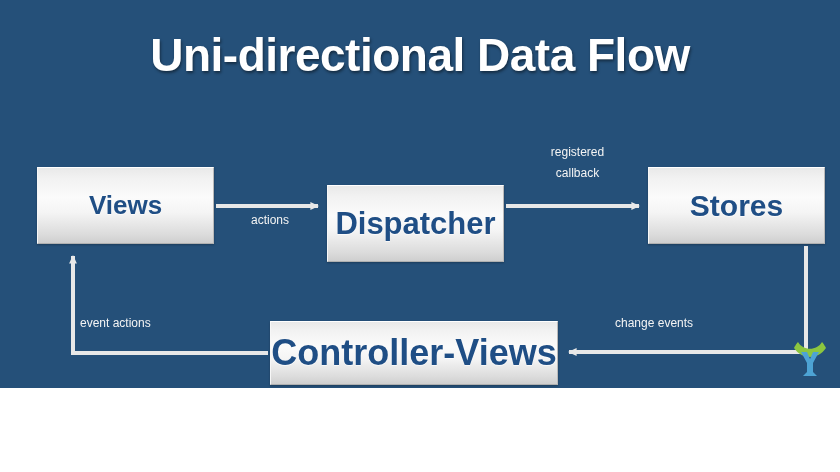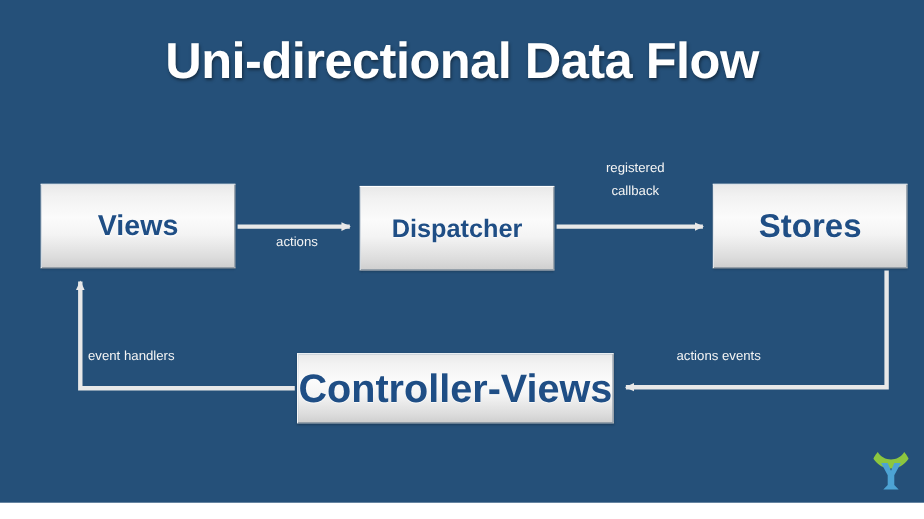--- a/index.html
+++ b/index.html
@@ -8,21 +8,21 @@
   }
   body {
     width: 840px;
     height: 472px;
     overflow: hidden;
     font-family: "Liberation Sans", sans-serif;
   }
   #slide {
     position: relative;
     width: 840px;
-    height: 457px;
+    height: 388px;
     background: #255079;
     overflow: hidden;
   }
 
   
   #title {
     position: absolute;
     left: 0;
     top: 28px;
     width: 840px;
@@ -53,21 +53,21 @@
     color: #1f4e85;
     font-weight: bold;
     display: flex;
     align-items: center;
     justify-content: center;
     text-shadow: 0 1px 0 rgba(255,255,255,0.65);
     box-shadow: 0 1px 2px rgba(0,0,0,0.25);
     z-index: 4;
   }
   #node-views      { left: 37px;  top: 167px; width: 177px; height: 77px; font-size: 26px; }
-  #node-dispatcher { left: 327px; top: 169px; width: 177px; height: 77px; font-size: 23px; }
+  #node-dispatcher { left: 327px; top: 185px; width: 177px; height: 77px; font-size: 31px; }
   #node-stores     { left: 648px; top: 167px; width: 177px; height: 77px; font-size: 30px; text-align: right; }
   #node-controller { left: 270px; top: 321px; width: 288px; height: 64px; font-size: 36px; }
 
   
   #wires {
     position: absolute;
     left: 0;
     top: 0;
     width: 840px;
     height: 472px;
@@ -125,21 +125,21 @@
   </svg>
 
   <div class="node" id="node-views">Views</div>
   <div class="node" id="node-dispatcher">Dispatcher</div>
   <div class="node" id="node-stores">Stores</div>
   <div class="node" id="node-controller">Controller-Views</div>
 
   <div class="edge-label" id="label-actions">actions</div>
   <div class="edge-label" id="label-registered">registered
 callback</div>
-  <div class="edge-label" id="label-change">actions events</div>
-  <div class="edge-label" id="label-event">event handlers</div>
+  <div class="edge-label" id="label-change">change events</div>
+  <div class="edge-label" id="label-event">event actions</div>
 
   <svg id="logo" viewBox="0 0 44 44" xmlns="http://www.w3.org/2000/svg">
     <path d="M6,10 C14,22 30,22 38,10 C36,6 34,4 34,4 C29,13 15,13 10,4 C10,4 8,6 6,10 Z" fill="#8cc63f"></path>
     <path d="M13,14 L19,14 L22,21 L25,14 L31,14 L25,25 L25,34 L29,38 L15,38 L19,34 L19,25 Z" fill="#4da3d4"></path>
   </svg>
 
 </div>
 
 </body></html>

